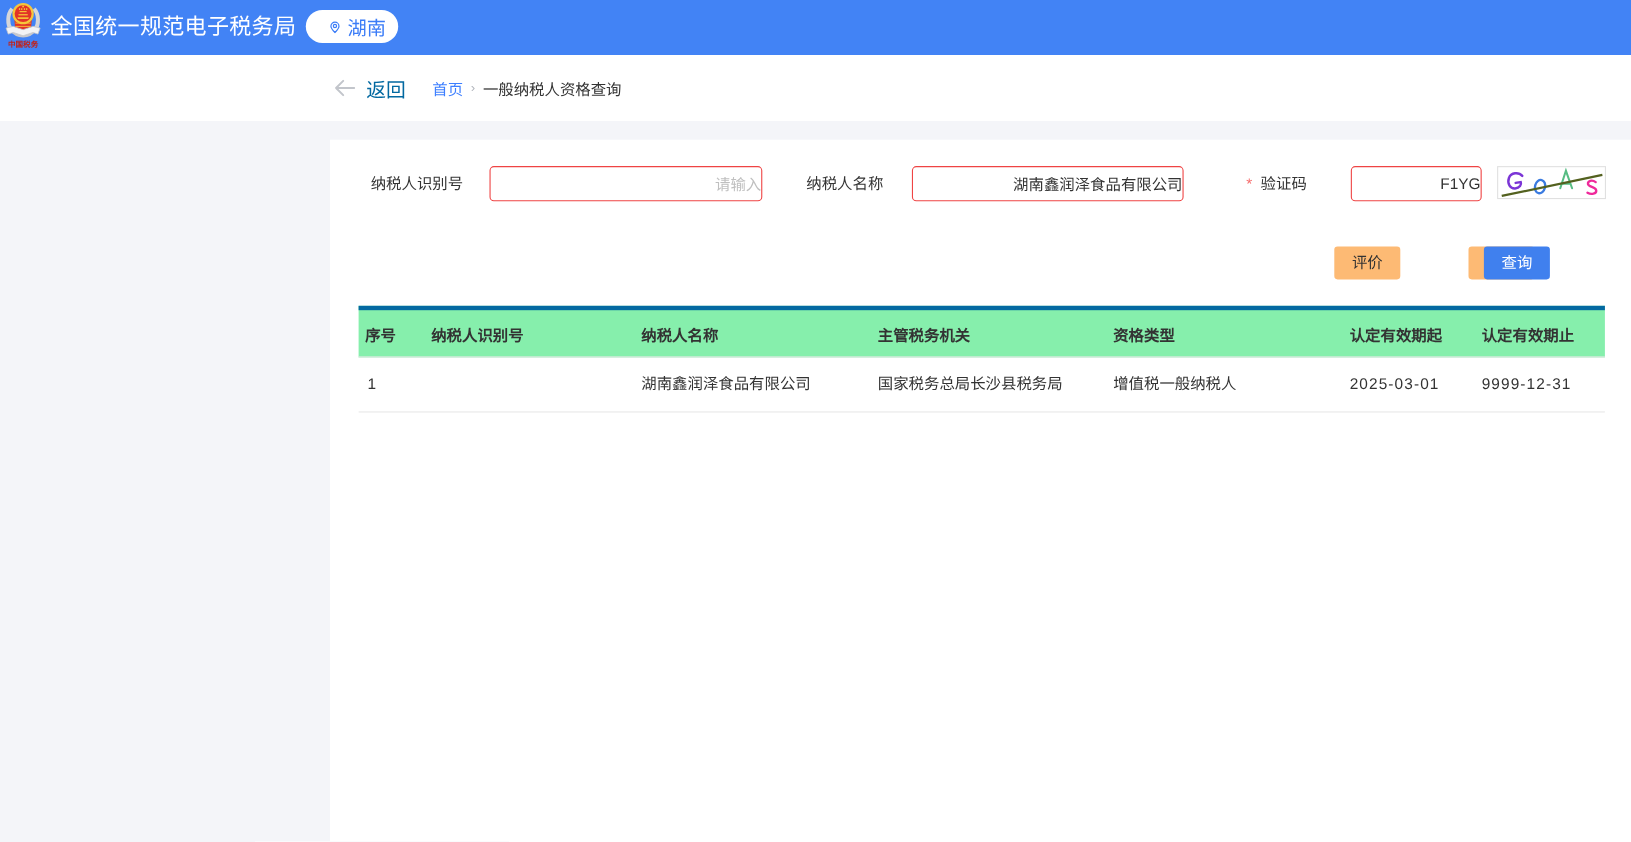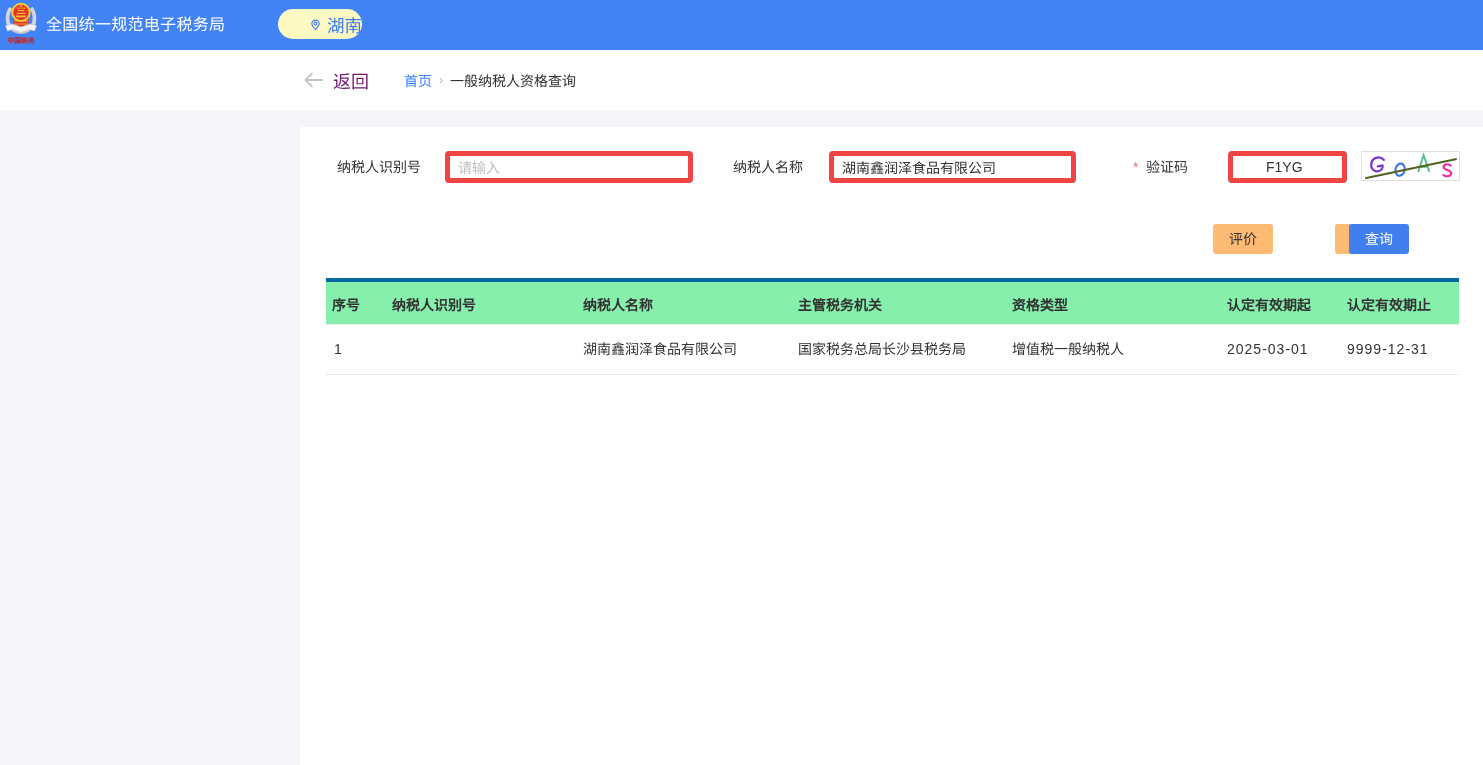--- a/index.html
+++ b/index.html
@@ -3,38 +3,38 @@
 <meta charset="utf-8">
 <title>一般纳税人资格查询</title>
 <style>
   * { margin:0; padding:0; box-sizing:border-box; }
   html,body { width:1483px; height:765px; overflow:hidden; }
   body { font-family:"Liberation Sans", sans-serif; background:#f4f5f9; position:relative; }
 
   
   .hdr { position:absolute; left:0; top:0; width:1483px; height:50px; background:#4283f5; }
   .logo { position:absolute; left:0; top:0; width:42px; height:47px; }
-  .hdr-title { position:absolute; left:46px; top:0; height:50px; line-height:50px; color:#fff; font-size:16px; letter-spacing:0.3px; }
-  .pill { position:absolute; left:278px; top:9px; width:84px; height:30px; background:#fef9c3; border-radius:15px; display:flex; align-items:center; justify-content:flex-end; padding-left:10px; gap:6px; }
+  .hdr-title { position:absolute; left:46px; top:0; height:50px; line-height:50px; color:#fff; font-size:20px; letter-spacing:0.3px; }
+  .pill { position:absolute; left:278px; top:9px; width:84px; height:30px; background:#ffffff; border-radius:15px; display:flex; align-items:center; justify-content:center; padding-left:10px; gap:6px; }
   .pill span { color:#3b7cf7; font-size:17.5px; }
 
   
   .crumbbar { position:absolute; left:0; top:50px; width:1483px; height:60px; background:#fff; }
   .back { position:absolute; left:304px; top:0; height:60px; display:flex; align-items:center; color:#c8cdd6; }
-  .back .txt { font-size:18px; margin-left:10px; color:#701a75; }
-  .crumbs { position:absolute; left:404px; top:0; height:60px; display:flex; align-items:center; font-size:14px; }
+  .back .txt { font-size:18px; margin-left:10px; color:#0369a1; }
+  .crumbs { position:absolute; left:393px; top:0; height:60px; display:flex; align-items:center; font-size:14px; }
   .crumbs .home { color:#3d7fff; }
   .crumbs .sep { color:#b0b4bb; margin:0 7px; font-size:12px; }
   .crumbs .cur { color:#333; }
 
   
   .panel { position:absolute; left:300px; top:127px; width:1183px; height:638px; background:#fff; }
 
   .lbl { position:absolute; font-size:14px; color:#333; line-height:32px; top:151px; height:32px; }
-  .ipt { position:absolute; top:151px; height:32px; border:5px solid #ef4444; border-radius:4px; background:#fff; font-size:14px; color:#333; line-height:30px; padding-left:8px; }
+  .ipt { position:absolute; top:151px; height:32px; border:1px solid #ef4444; border-radius:4px; background:#fff; font-size:14px; color:#333; line-height:30px; padding-left:8px;text-align:right; }
   .ph { color:#bfbfbf; }
 
   .captcha { position:absolute; left:1361px; top:151px; width:99px; height:30px; border:1px solid #e0e0e0; background:#fff; }
 
   .btn { position:absolute; top:224px; width:60px; height:30px; border-radius:3px; font-size:14px; text-align:center; line-height:30px; color:#333; background:#fdba74; }
   .btn.primary { background:#4080ee; color:#fff; }
 
   
   .thead { position:absolute; left:326px; top:278px; width:1133px; height:47px; background:#86efac; border-top:4px solid #0369a1; border-bottom:1px solid #e8e8e8; }
   .trow  { position:absolute; left:326px; top:325px; width:1133px; height:50px; border-bottom:1px solid #e8e8e8; }

